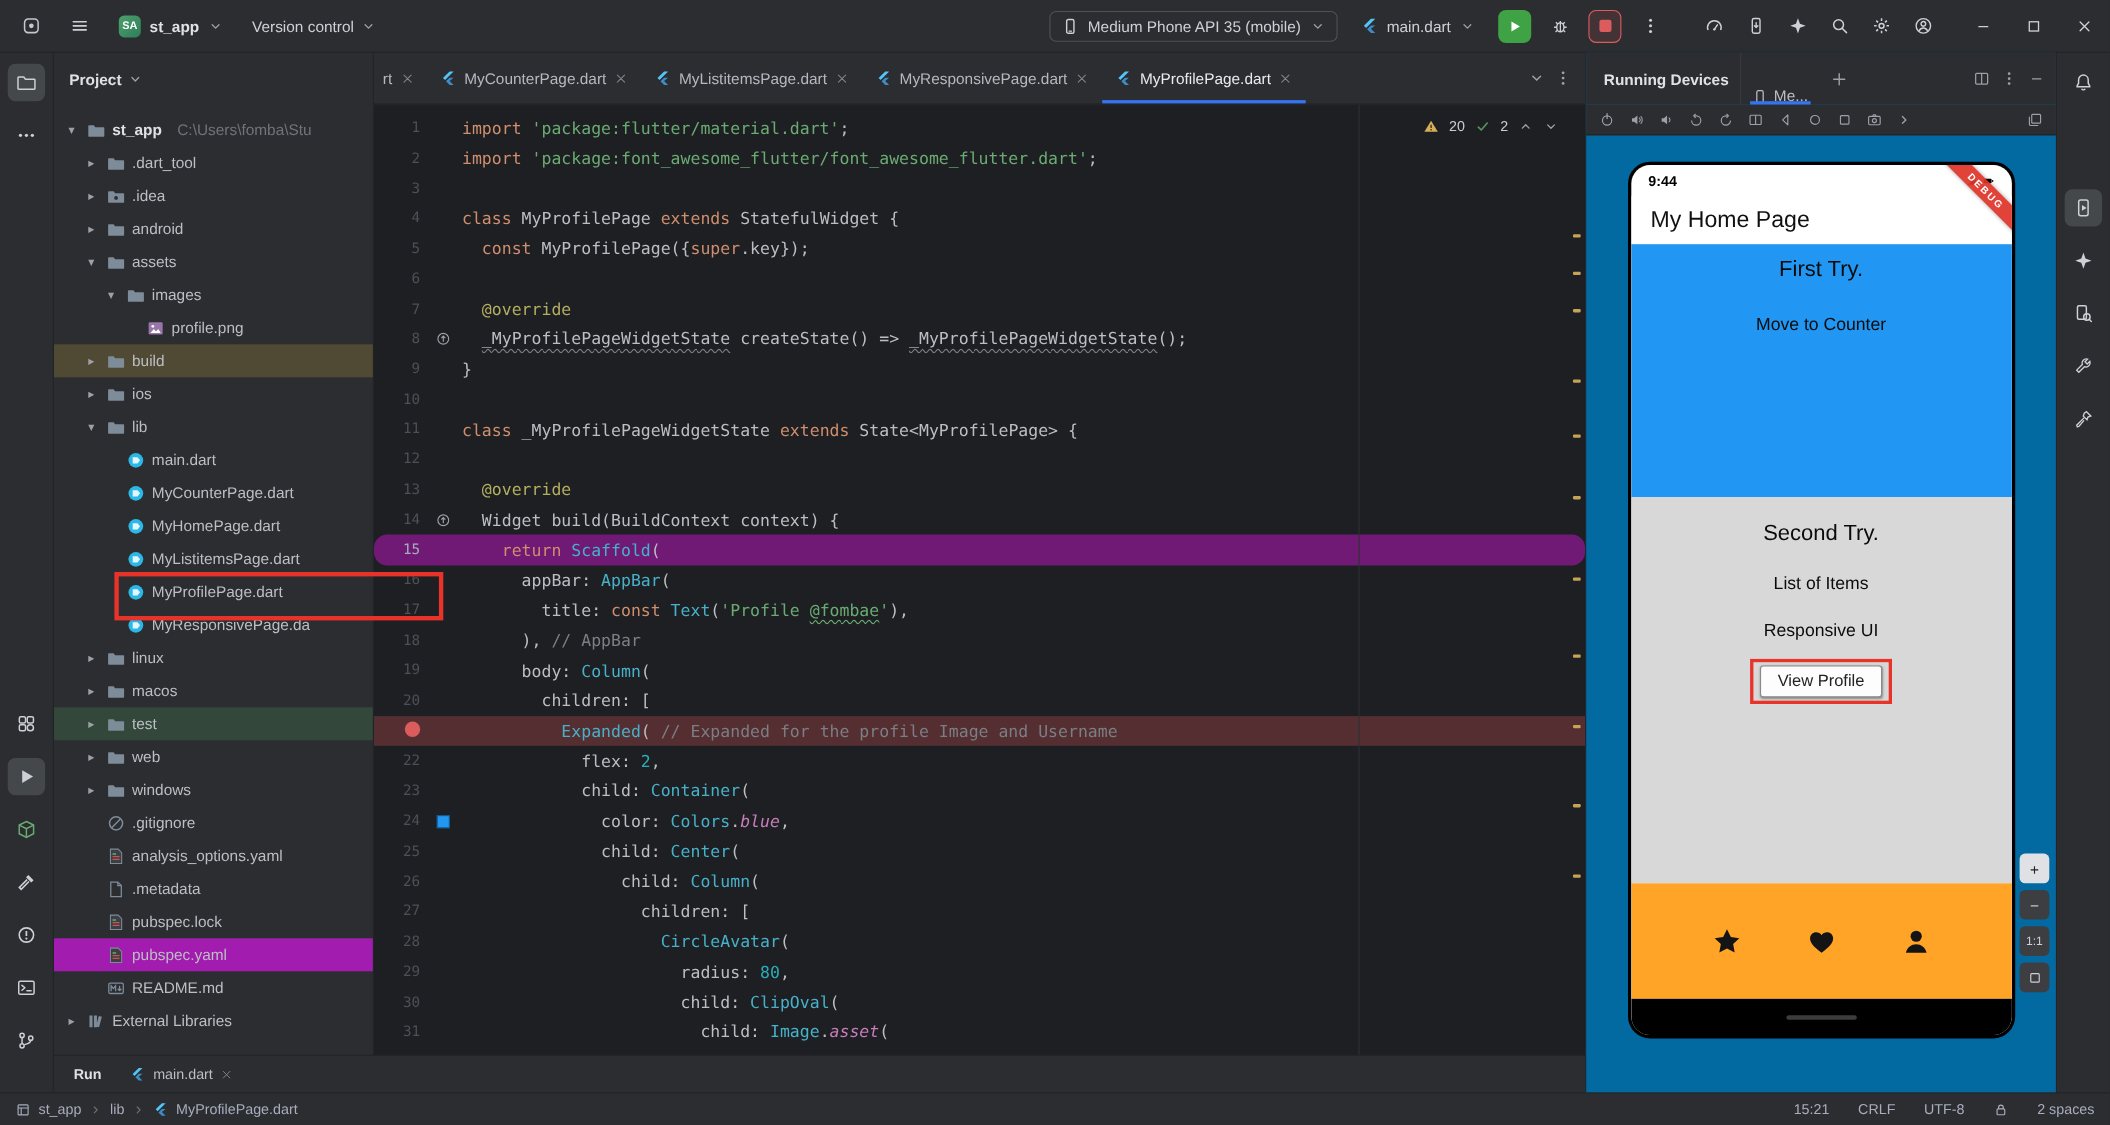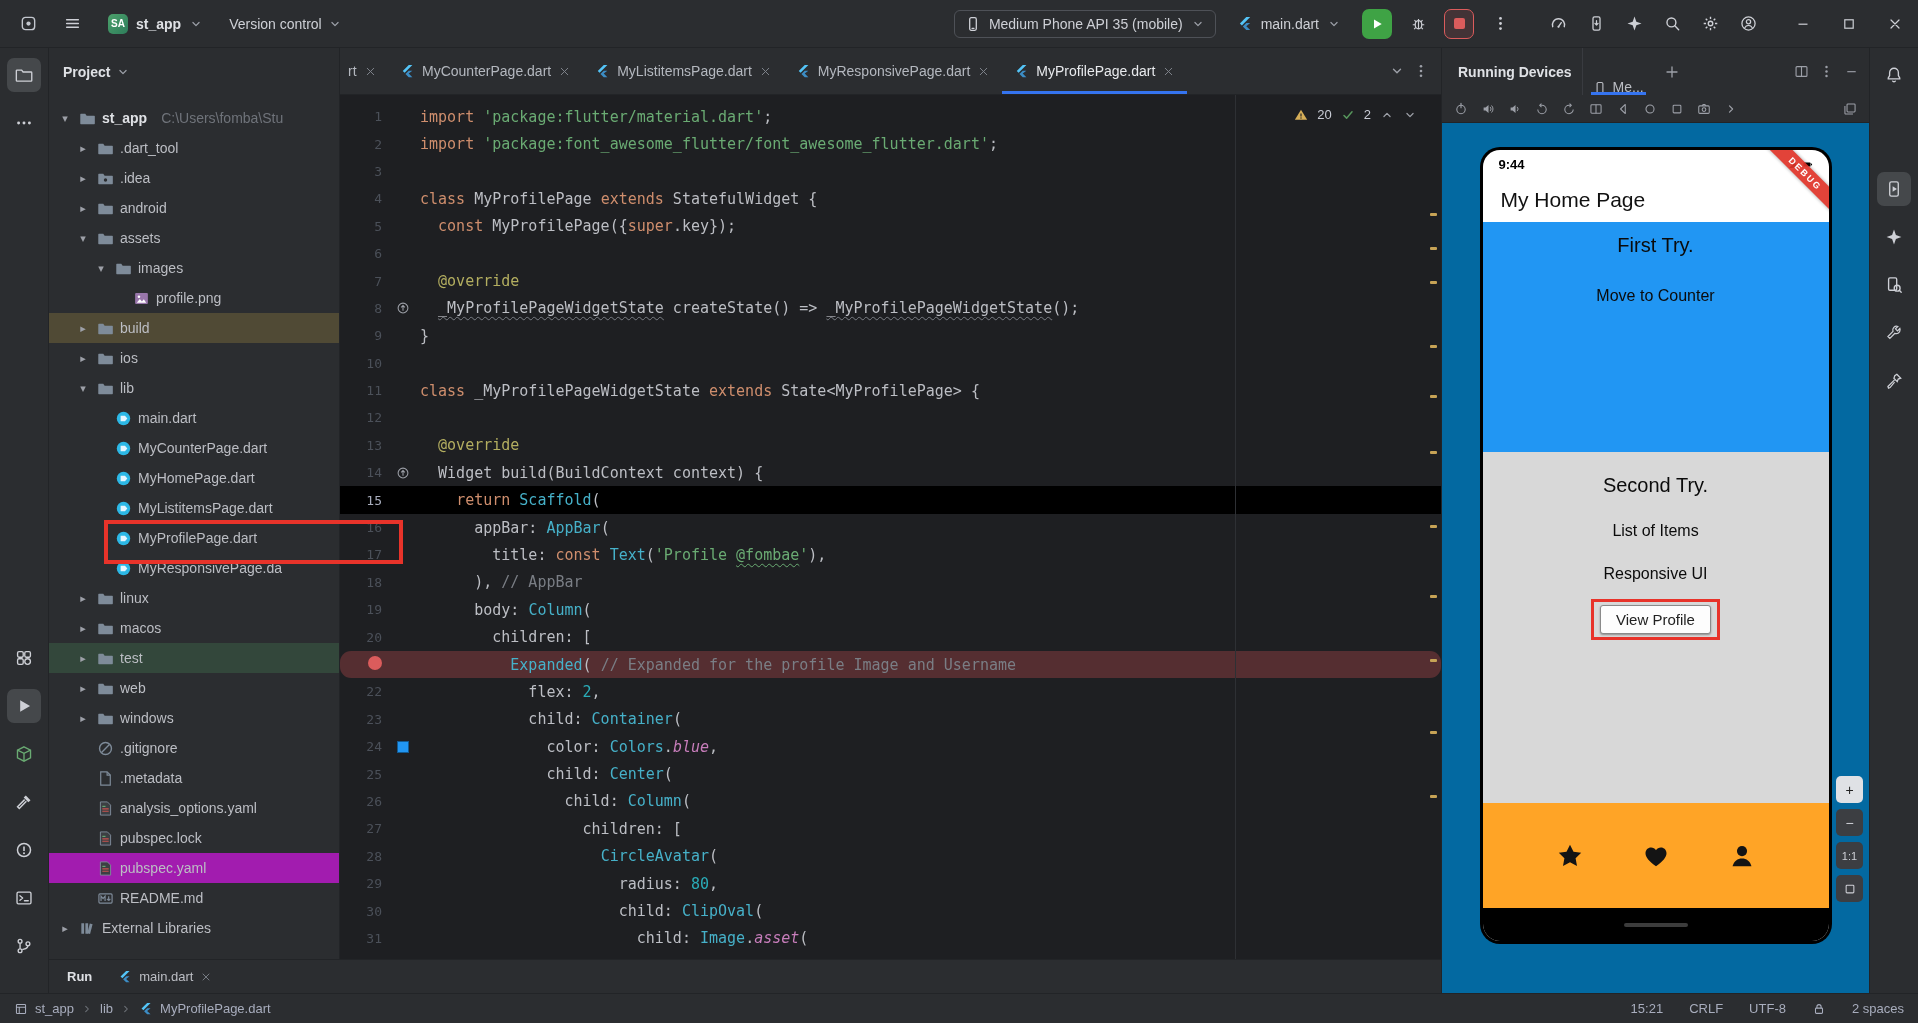--- a/index.html
+++ b/index.html
@@ -69,23 +69,23 @@
   .tab.partial { width:48px; overflow:hidden; padding:0 8px; }
   .tab-actions { margin-left:auto; display:flex; align-items:center; gap:8px; padding-right:12px; color:#9DA0A8; }
 
   .editor-body { flex:1; position:relative; overflow:hidden; padding-top:8px; font-family:"DejaVu Sans Mono","Liberation Mono",monospace; }
   .margin-guide { position:absolute; top:0; bottom:0; left:895px; width:1px; background:#2E3034; }
   .cl { display:flex; align-items:center; height:27.4px; }
   .cl .ln { width:46px; flex:none; text-align:right; padding-right:4px; color:#4B5059; font-size:13px; }
   .cl .gi { width:34px; flex:none; display:flex; align-items:center; justify-content:center; color:#9DA0A8; }
   .cl .gi .icon { width:14px; height:14px; }
   .cl .ct { white-space:pre; font-size:15px; }
-  .hl-current { background:#000000; }
+  .hl-current { background:#701a75;border-radius:12px; }
   .hl-current .ln { color:#A8ADBD; }
-  .hl-break { background:#552E31;border-radius:11px; }
+  .hl-break { background:#552E31; }
   .bp { width:14px; height:14px; border-radius:50%; background:#DB5C5C; display:inline-block; }
   .swatch { width:12px; height:12px; background:#2196F3; border:1px solid rgba(0,0,0,.4); display:inline-block; }
   .tk-k { color:#CF8E6D; } .tk-s { color:#6AAB73; } .tk-c { color:#7A7E85;margin-top:11px; }
   .tk-d { color:#BCBEC4; } .tk-n { color:#2AACB8; } .tk-t { color:#46B1C9; }
   .tk-m { color:#C77DBB; font-style:italic; } .tk-a { color:#B3AE60; }
   .tk-w { color:#BCBEC4; text-decoration:underline wavy #7A7E85 1px; text-underline-offset:3px; }
   .tk-sw { color:#6AAB73; text-decoration:underline wavy #6AAB73 1px; text-underline-offset:3px; }
   .inspections { position:absolute; top:12px; right:24px; display:flex; align-items:center; gap:9px; font-family:"Liberation Sans",sans-serif; font-size:13px; color:#C9CCD6; z-index:5; }
   .inspections .icon { width:14px; height:14px; }
   .inspections .chv { color:#9DA0A8; }
@@ -624,40 +624,40 @@
               <div class="tree-row" data-name="tree-item-gitignore" style="padding-left: 26px;">
                 <span class="tchev" data-name="tree-chevron-icon"></span>
                 <span class="icon" data-name="ignore-icon">
                   <svg viewBox="0 0 16 16">
                     <circle cx="8" cy="8" r="5.6" fill="none" stroke="#7E8B99" stroke-width="1.3"></circle>
                     <path d="m4.3 11.7 7.4-7.4" stroke="#7E8B99" stroke-width="1.3"></path>
                   </svg>
                 </span>
                 <span class="lbl" data-name="tree-item-label">.gitignore</span>
               </div>
+              <div class="tree-row" data-name="tree-item-analysis-options-yaml" style="padding-left: 26px;">
+                <span class="tchev" data-name="tree-chevron-icon"></span>
+                <span class="icon" data-name="yaml-icon">
+                  <svg viewBox="0 0 16 16">
+                    <path d="M3.2 1.8h6.6l3 3v9.4H3.2Z" fill="#3C3F43" stroke="#7E8B99" stroke-width="0.9"></path>
+                    <path d="M5 8.3h6M5 10.6h6" stroke="#C75450" stroke-width="1.1"></path>
+                    <path d="M5 6h3" stroke="#6AAB73" stroke-width="1.1"></path>
+                  </svg>
+                </span>
+                <span class="lbl" data-name="tree-item-label">analysis_options.yaml</span>
+              </div>
               <div class="tree-row" data-name="tree-item-metadata" style="padding-left: 26px;">
                 <span class="tchev" data-name="tree-chevron-icon"></span>
                 <span class="icon" data-name="file-icon">
                   <svg viewBox="0 0 16 16">
                     <path d="M3.5 1.8h6l3 3v9.4h-9Z" fill="none" stroke="#7E8B99" stroke-width="1.1"></path>
                     <path d="M9.5 1.8v3h3" fill="none" stroke="#7E8B99" stroke-width="1.1"></path>
                   </svg>
                 </span>
                 <span class="lbl" data-name="tree-item-label">.metadata</span>
-              </div>
-              <div class="tree-row" data-name="tree-item-analysis-options-yaml" style="padding-left: 26px;">
-                <span class="tchev" data-name="tree-chevron-icon"></span>
-                <span class="icon" data-name="yaml-icon">
-                  <svg viewBox="0 0 16 16">
-                    <path d="M3.2 1.8h6.6l3 3v9.4H3.2Z" fill="#3C3F43" stroke="#7E8B99" stroke-width="0.9"></path>
-                    <path d="M5 8.3h6M5 10.6h6" stroke="#C75450" stroke-width="1.1"></path>
-                    <path d="M5 6h3" stroke="#6AAB73" stroke-width="1.1"></path>
-                  </svg>
-                </span>
-                <span class="lbl" data-name="tree-item-label">analysis_options.yaml</span>
               </div>
               <div class="tree-row" data-name="tree-item-pubspec-lock" style="padding-left: 26px;">
                 <span class="tchev" data-name="tree-chevron-icon"></span>
                 <span class="icon" data-name="yaml-icon">
                   <svg viewBox="0 0 16 16">
                     <path d="M3.2 1.8h6.6l3 3v9.4H3.2Z" fill="#3C3F43" stroke="#7E8B99" stroke-width="0.9"></path>
                     <path d="M5 8.3h6M5 10.6h6" stroke="#C75450" stroke-width="1.1"></path>
                     <path d="M5 6h3" stroke="#6AAB73" stroke-width="1.1"></path>
                   </svg>
                 </span>

